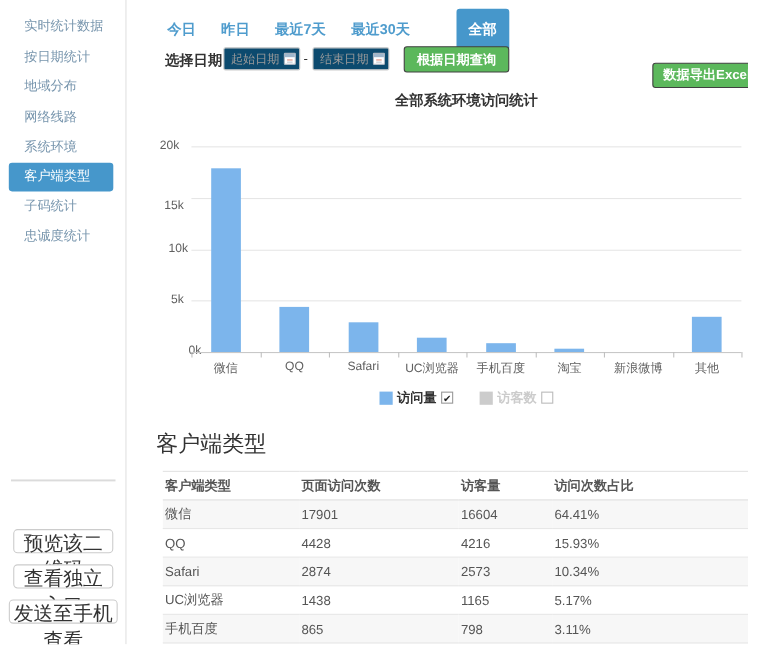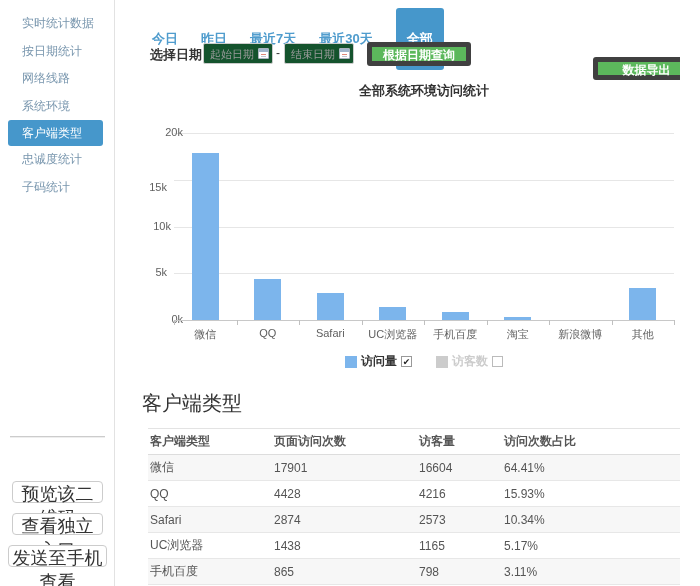--- a/index.html
+++ b/index.html
@@ -16,35 +16,35 @@
   .side-btn { position:absolute; left:12px; width:91px; height:22px; background:#fff; border:1px solid #ccc; border-radius:4px; font-size:18px; color:#333; font-family:inherit; cursor:pointer; }
   .side-btn.b0 { top:481px; }
   .side-btn.b1 { top:513px; }
   .side-btn.b2 { top:545px; left:8px; width:99px; }
 
   
   .main { position:absolute; left:115px; top:0; width:585px; height:586px; }
 
   .tabs { position:absolute; left:37px; top:8px; display:flex; align-items:center; }
   .tab { font-size:13px; color:#4f9ccd; margin-right:23px; cursor:pointer; font-weight:bold; }
-  .tab.active { background:#4697cb; color:#fff; border-radius:3px; padding:22px 11px; margin-right:0; font-weight:bold; }
+  .tab.active { background:#4697cb; color:#fff; border-radius:3px; padding:10px 11px; margin-right:0; font-weight:bold;margin-left:19px; }
 
   .date-label { position:absolute; left:35px; top:46px; font-size:13px; font-weight:bold; color:#333; }
-  .date-input { position:absolute; top:43px; width:70px; height:21px; border:1px solid #ccc; border-radius:2px; font-size:11px; color:#999; padding:0 16px 0 6px; font-family:inherit; background:#14532d; }
+  .date-input { position:absolute; top:43px; width:70px; height:21px; border:1px solid #ccc; border-radius:2px; font-size:11px; color:#999; padding:0 16px 0 6px; font-family:inherit; background:#0c4a6e; }
   .date-input::placeholder { color:#9a9a9a; }
   .di-start { left:88px; }
   .di-end { left:169px; }
   .cal-icon { position:absolute; top:48px; width:11px; height:11px; border:1px solid #aab4c0; border-radius:1px; background:#fff; }
   .cal-icon::before { content:""; position:absolute; left:0; top:0; width:100%; height:3px; background:#9fb6cc; }
   .cal-icon::after { content:""; position:absolute; left:2px; top:5px; width:5px; height:1px; background:#e08a7a; box-shadow:0 2px 0 #c0c8d0; }
   .ci-start { left:143px; }
   .ci-end { left:224px; }
   .date-dash { position:absolute; left:161px; top:46px; font-size:12px; color:#333; }
 
-  .btn-green { background:#5cb85c; border:5px solid #404040; border-radius:3px; color:#fff; font-size:12px; font-weight:bold; font-family:inherit; cursor:pointer; }
+  .btn-green { background:#5cb85c; border:1px solid #404040; border-radius:3px; color:#fff; font-size:12px; font-weight:bold; font-family:inherit; cursor:pointer; }
   .btn-query { position:absolute; left:252px; top:42px; height:24px; padding:0 11px; }
   .btn-export { position:absolute; left:478px; top:57px; height:23px; padding:0 9px; }
 
   .chart-title { position:absolute; left:59px; top:82px; width:500px; text-align:center; font-size:13px; font-weight:bold; color:#333; }
 
   .chart { position:absolute; left:0; top:120px; width:585px; height:230px; }
   .gridline { position:absolute; left:59px; width:500px; border-top:1px solid #e6e6e6; }
   .axis-line { position:absolute; left:59px; width:500px; border-top:1px solid #c8c8c8; }
   .ytick-label { position:absolute; width:48px; text-align:right; font-size:11px; color:#606060; }
   .xtick { position:absolute; width:1px; height:5px; background:#c0c0c0; }
@@ -66,25 +66,26 @@
 </style>
 </head>
 <body>
 
 <div class="page">
 
   <aside class="sidebar">
     <nav class="side-menu" id="sidebar-menu">
         <div class="side-item">实时统计数据</div>
         <div class="side-item">按日期统计</div>
+        <div class="side-item">地域分布</div>
         <div class="side-item">网络线路</div>
         <div class="side-item">系统环境</div>
         <div class="side-item active">客户端类型</div>
+        <div class="side-item">子码统计</div>
         <div class="side-item">忠诚度统计</div>
-        <div class="side-item">子码统计</div>
       </nav>
     <div class="side-divider"></div>
     <div id="sidebar-buttons">
         <button class="side-btn b0">预览该二维码</button>
         <button class="side-btn b1">查看独立入口</button>
         <button class="side-btn b2">发送至手机查看</button>
       </div>
   </aside>
 
   <main class="main">
@@ -104,21 +105,21 @@
     <input class="date-input di-end" type="text" placeholder="结束日期" style="">
     <span class="cal-icon ci-end"></span>
     <button class="btn-green btn-query">根据日期查询</button>
 
     <button class="btn-green btn-export">数据导出Excel</button>
 
     <div class="chart-title">全部系统环境访问统计</div>
 
     <div class="chart" id="chart">
         <div class="gridline" style="top: 13px;"></div>
-        <div class="ytick-label" style="left: 20px; top: 6px;">20k</div>
+        <div class="ytick-label" style="left: 0; top: 6px;">20k</div>
         <div class="gridline" style="top: 59.75px;"></div>
         <div class="ytick-label" style="left: 4px; top: 61px;">15k</div>
         <div class="gridline" style="top: 106.5px;"></div>
         <div class="ytick-label" style="left: 8px; top: 99.5px;">10k</div>
         <div class="gridline" style="top: 153.25px;"></div>
         <div class="ytick-label" style="left: 4px; top: 146.25px;">5k</div>
         <div class="ytick-label" style="left: 20px; top: 193px;">0k</div>
         <div class="axis-line" style="top: 200px;"></div>
         <div class="xtick" style="left: 59px; top: 200px;"></div>
         <div class="bar" style="left: 76.75px; width: 27px; top: 33px; height: 167px; background: rgb(124, 181, 236);"></div>

